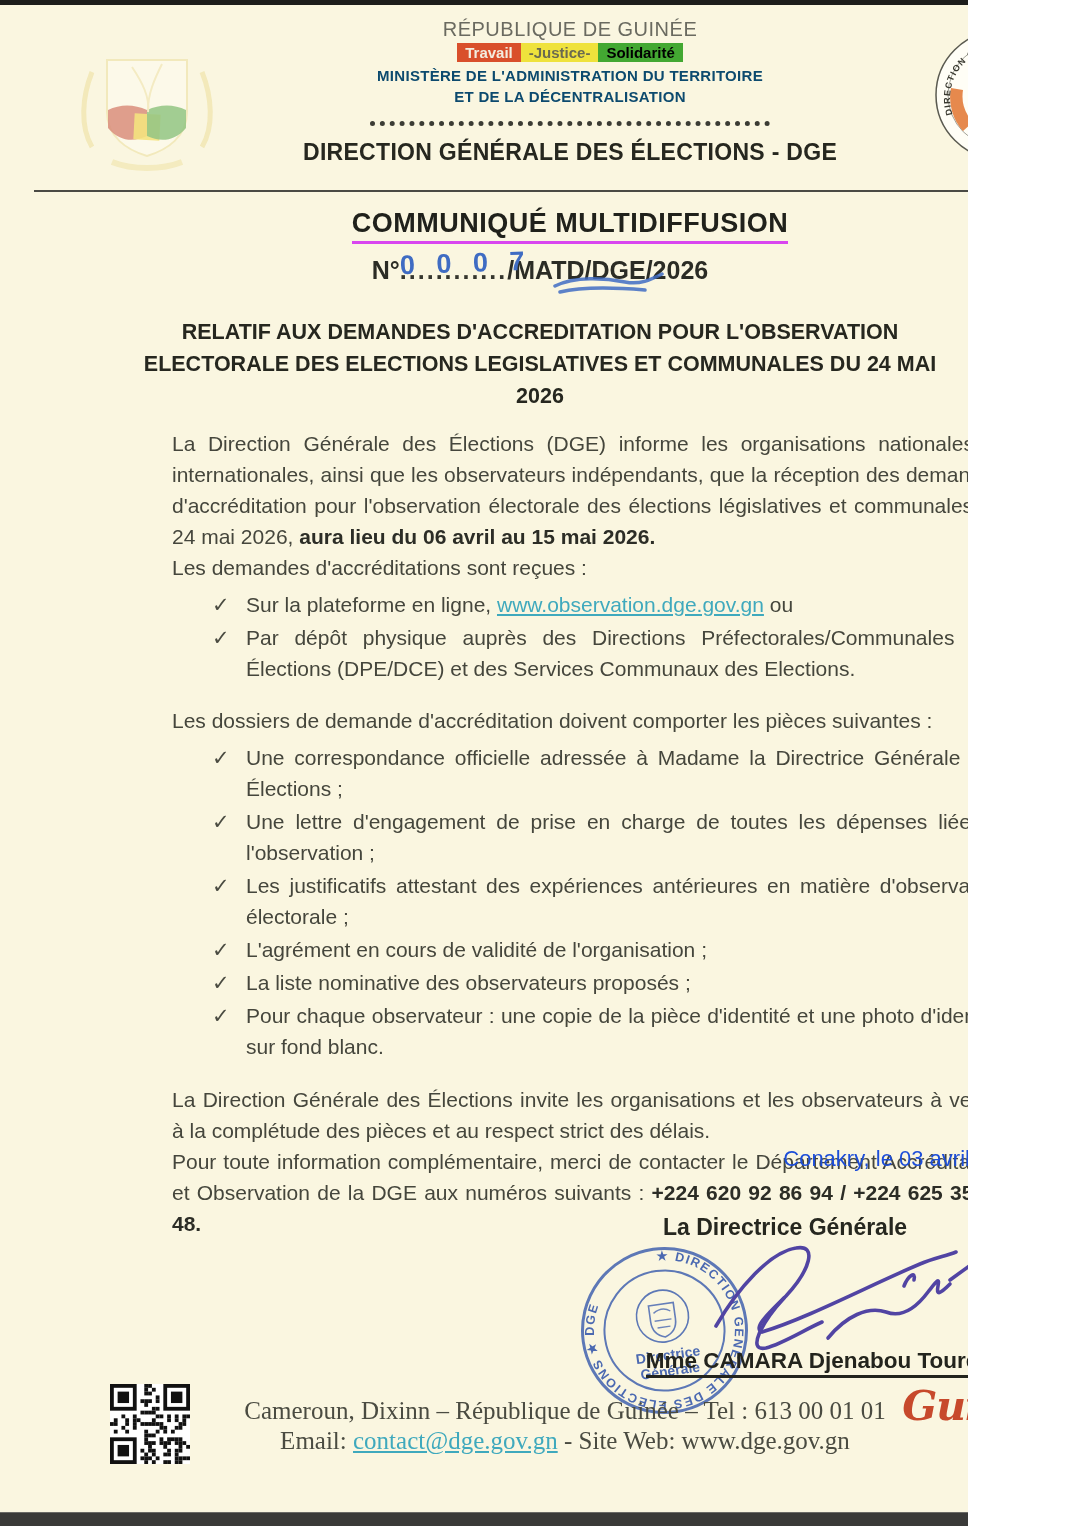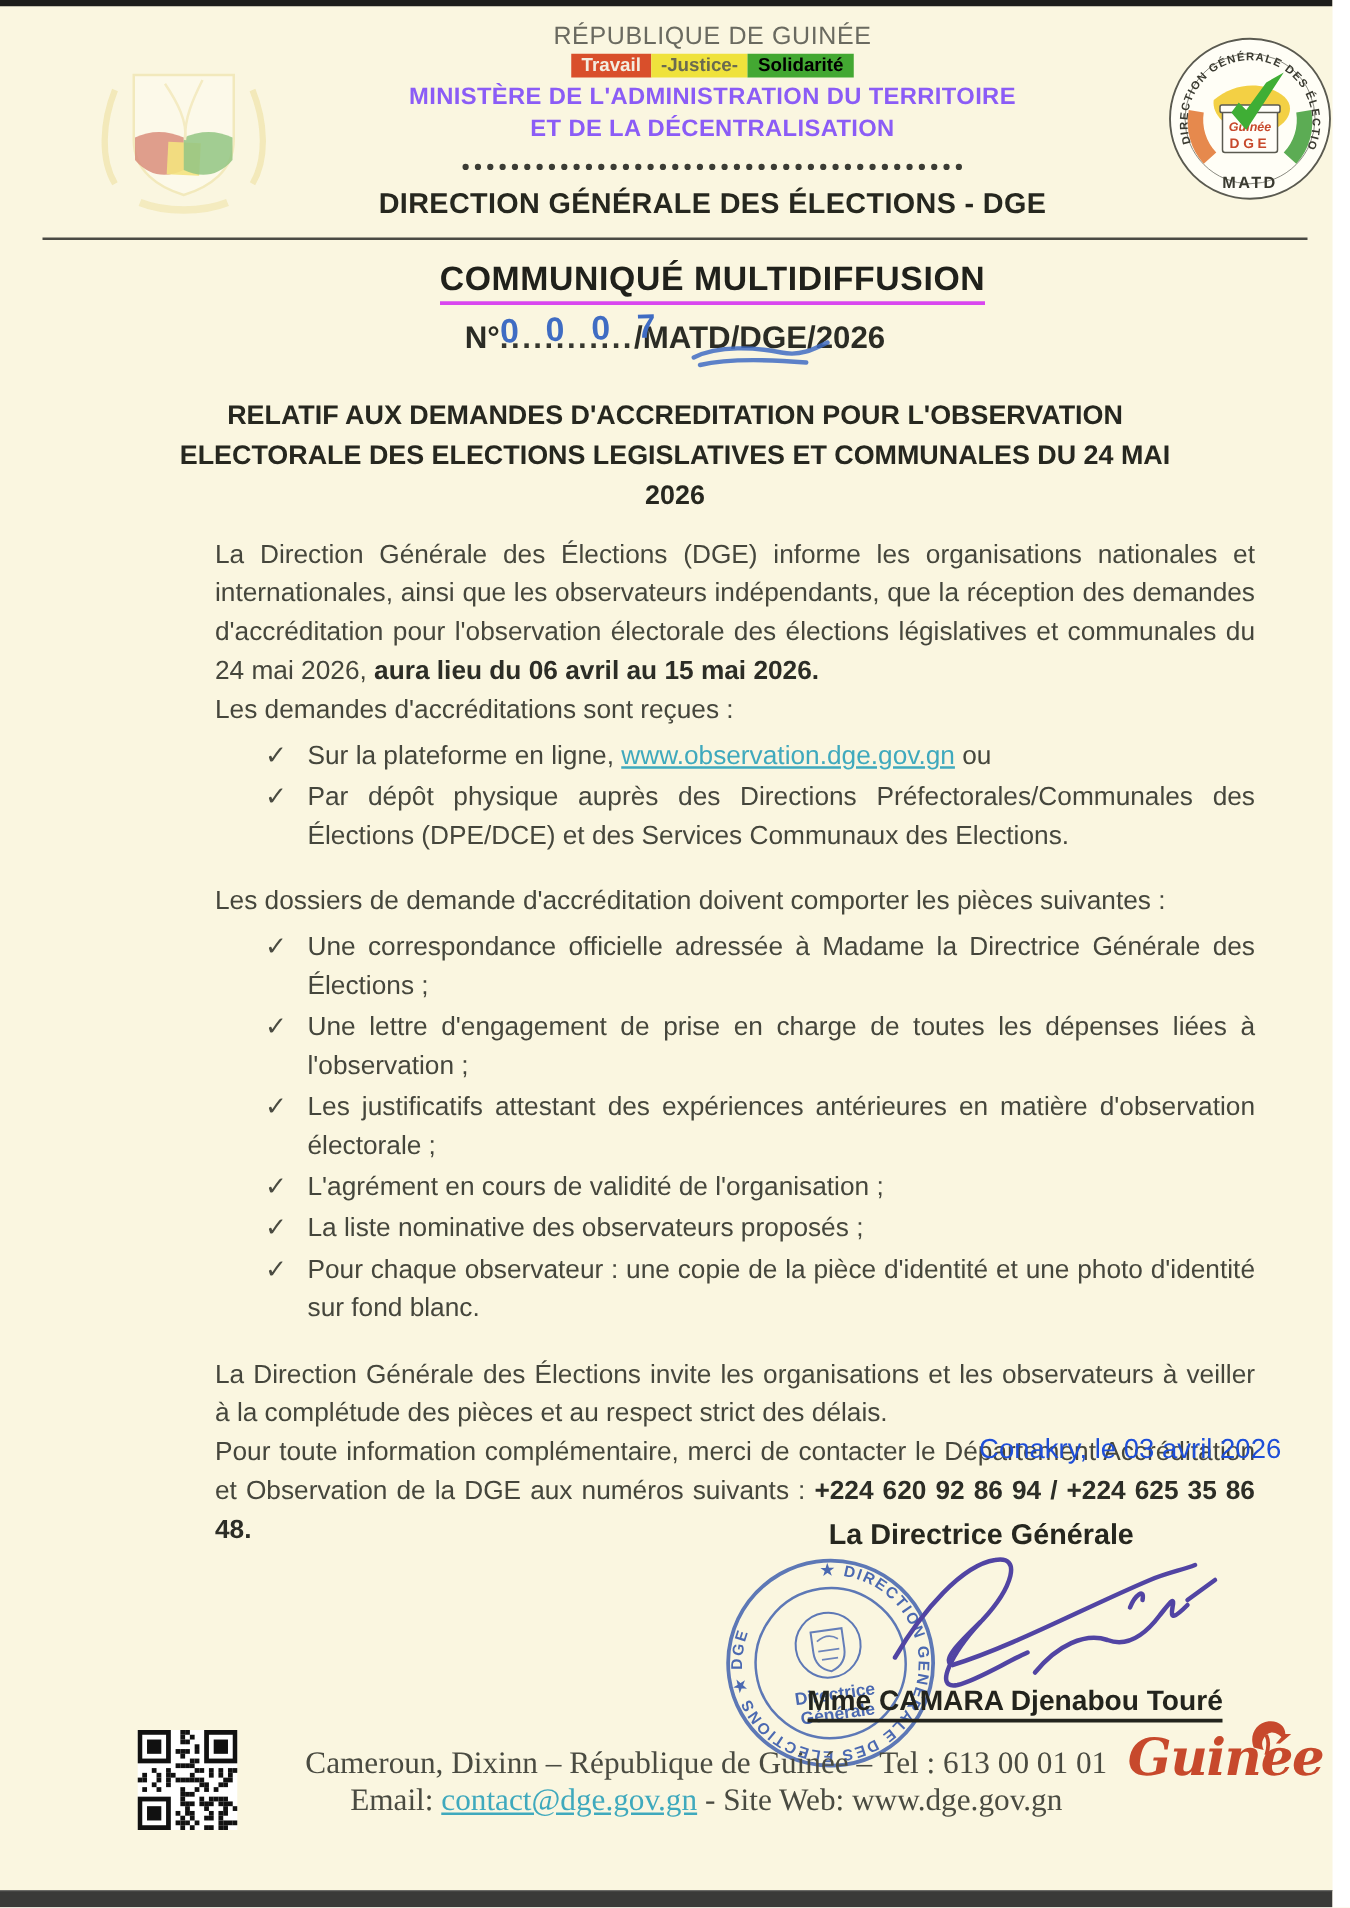--- a/index.html
+++ b/index.html
@@ -1,30 +1,30 @@
 <!DOCTYPE html>
 <html style="--page-bg: #faf6e0; --ink: #45463c; --heading-ink: #26271f; --link-teal: #3fa9bd; --hand-blue: #3f6cc3; --stamp-blue: #3356ab; --signature-purple: #5144a3; --motto-red: #d94f2b; --motto-yellow: #efe23c; --motto-green: #43a832; --brand-red: #c7492c;"><head>
 <meta charset="utf-8">
 <style>
   html,body{margin:0;padding:0;}
   body{font-family:"Liberation Sans",sans-serif;}
-  .page{position:relative;width:1066px;height:1526px;background:var(--page-bg,#faf6e0);overflow:hidden;}
+  .page{position:relative;width:968px;height:1526px;background:var(--page-bg,#faf6e0);overflow:hidden;}
   .edge-top{position:absolute;top:0;left:0;width:100%;height:5px;background:#1d1d1b;}
   .edge-bottom{position:absolute;bottom:0;left:0;width:100%;height:13px;background:#3a3a38;border-top:1px solid #6a6a66;}
 
   
   .crest{position:absolute;left:62px;top:42px;opacity:.55;}
   .head-center{position:absolute;left:180px;top:18px;width:780px;text-align:center;color:#5e5e55;}
   .republique{font-size:20px;letter-spacing:.5px;color:#6a6a60;}
   .motto{margin-top:3px;font-size:15px;font-weight:bold;}
   .motto span{padding:1px 8px;}
   .motto .m-red{background:var(--motto-red,#d94f2b);color:#f3ede0;}
   .motto .m-yellow{background:var(--motto-yellow,#efe23c);color:#6a6a50;}
   .motto .m-green{background:var(--motto-green,#43a832);color:#000000;}
-  .ministere{margin-top:6px;font-size:19px;font-weight:bold;color:#8b5cf6;letter-spacing:.3px;}
+  .ministere{margin-top:6px;font-size:15px;font-weight:bold;color:#0c4a6e;letter-spacing:.3px;}
   .ministere.l2{margin-top:4px;}
   .dots-sep{width:400px;margin:16px auto 0;height:0;border-top:5px dotted #3b3c34;}
   .direction{margin-top:13px;font-size:23px;font-weight:bold;color:#26271f;letter-spacing:.3px;}
   .dge-logo{position:absolute;left:933px;top:28px;}
   .rule{position:absolute;left:34px;top:190px;width:1012px;border-top:2px solid #4a4a44;}
 
   
   .communique{position:absolute;left:180px;top:208px;width:780px;text-align:center;}
   .communique span{display:inline-block;font-size:27px;font-weight:bold;color:#20211b;letter-spacing:.5px;border-bottom:3px solid #d946ef;padding-bottom:2px;}
   .numero{position:absolute;left:0;top:256px;width:1080px;text-align:center;font-size:25px;font-weight:bold;color:#2b2c25;}

